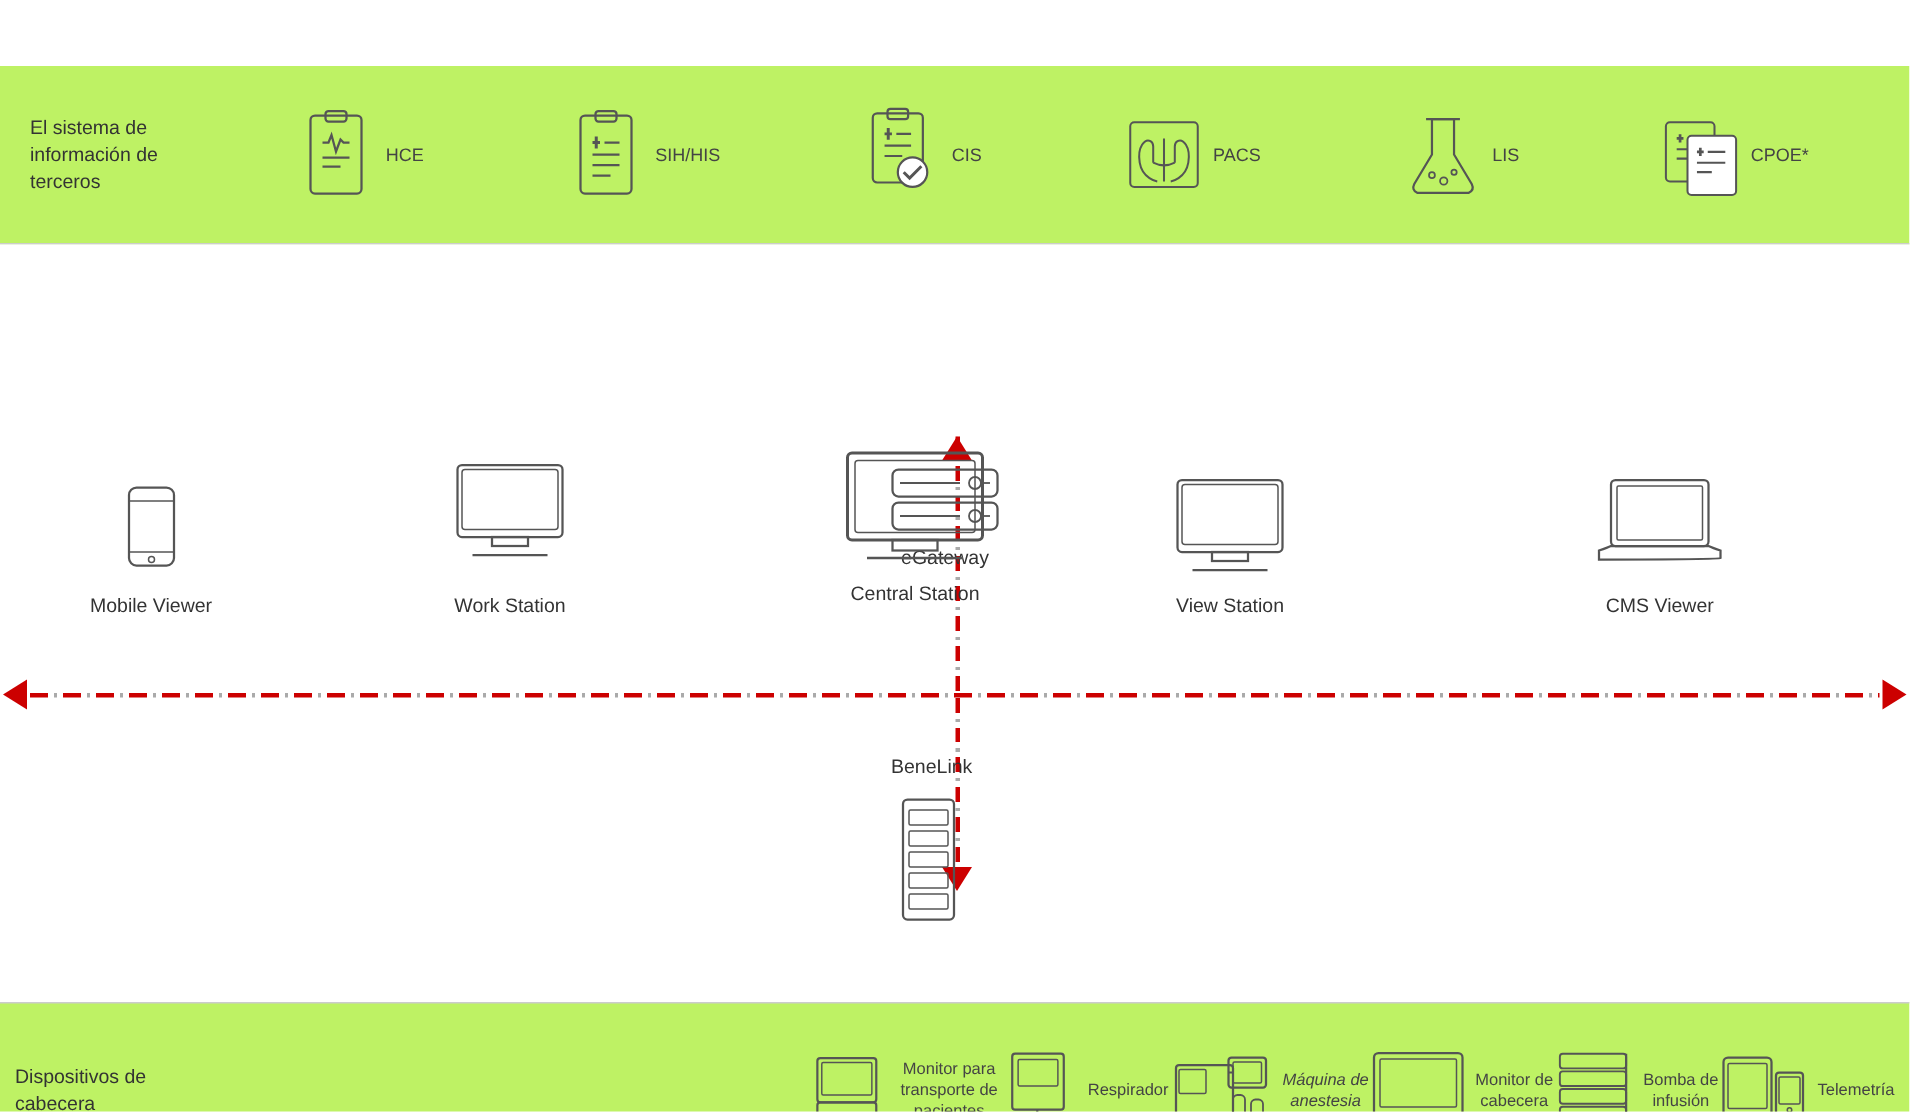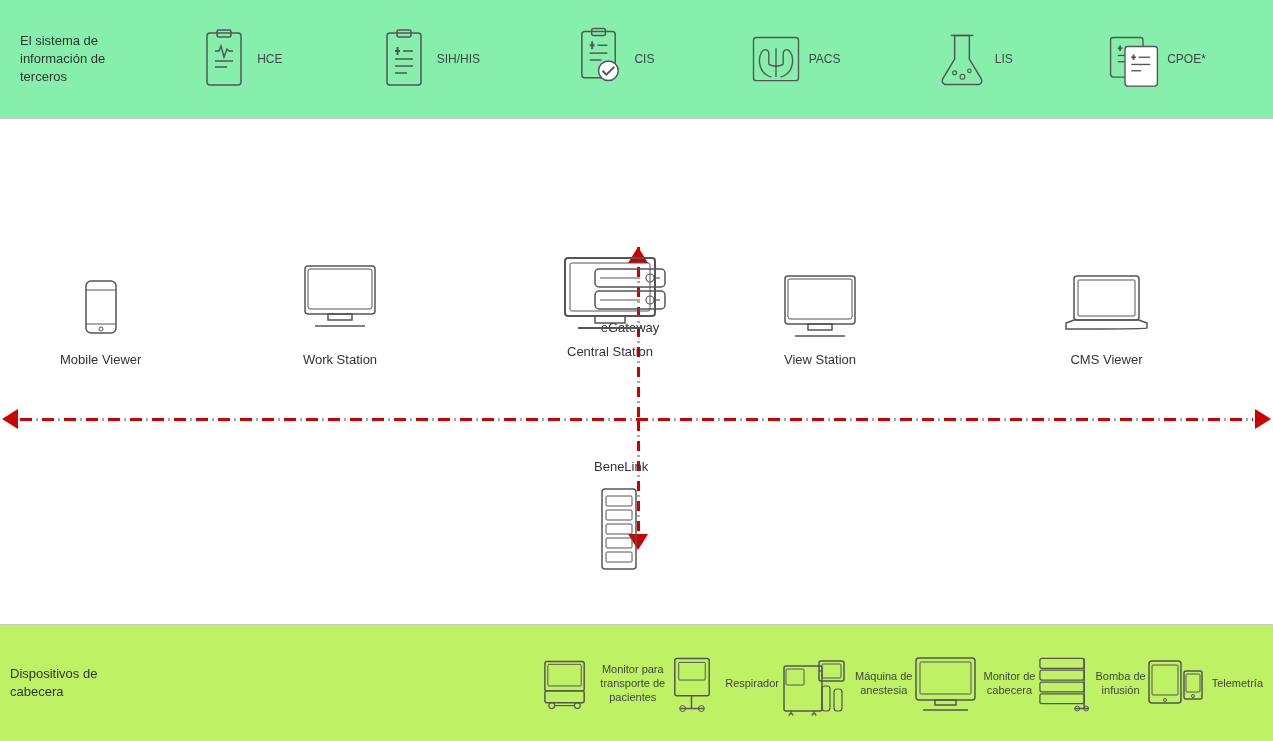--- a/index.html
+++ b/index.html
@@ -7,26 +7,27 @@
       font-family: Arial, sans-serif;
       background: #fff;
       width: 1273px;
       height: 741px;
       overflow: hidden;
       position: relative;
     }
 
     
     .top-section {
-      background: #86efac;
+      background: #bef264;
       height: 119px;
       display: flex;
       align-items: center;
       padding: 0 20px;
       border-bottom: 1px solid #ccc;
+      margin-top: 44px;
     }
     .third-party-label {
       width: 130px;
       font-size: 13px;
       color: #333;
       line-height: 1.4;
       flex-shrink: 0;
     }
     .top-icons {
       display: flex;
@@ -444,21 +445,21 @@
 
           <rect x="43" y="35" width="8" height="25" rx="3" stroke="#555" stroke-width="1.2" fill="none"></rect>
           <rect x="55" y="38" width="8" height="22" rx="3" stroke="#555" stroke-width="1.2" fill="none"></rect>
 
           <line x1="12" y1="60" x2="12" y2="64" stroke="#555" stroke-width="1.2"></line>
           <line x1="35" y1="60" x2="35" y2="64" stroke="#555" stroke-width="1.2"></line>
           <circle cx="12" cy="64" r="2" stroke="#555" stroke-width="1" fill="none"></circle>
           <circle cx="35" cy="64" r="2" stroke="#555" stroke-width="1" fill="none"></circle>
         </svg>
       </div>
-      <span style="font-size:11px; color:#444; text-align:center; line-height:1.3;">Máquina de<br>anestesia</span>
+      <span style="font-size:11px; color:#444; text-align:center; line-height:1.3;font-style:italic;">Máquina de<br>anestesia</span>
     </div>
 
     <div class="icon-item">
       <div class="icon-box" style="width:65px;">
         <svg width="65" height="60" viewBox="0 0 65 60">
           <rect x="3" y="5" width="59" height="42" rx="3" stroke="#555" stroke-width="1.5" fill="none"></rect>
           <rect x="7" y="9" width="51" height="32" rx="1" stroke="#555" stroke-width="1" fill="none"></rect>
           <rect x="22" y="47" width="21" height="5" rx="0" stroke="#555" stroke-width="1.5" fill="none"></rect>
           <line x1="10" y1="57" x2="55" y2="57" stroke="#555" stroke-width="1.5"></line>
         </svg>

